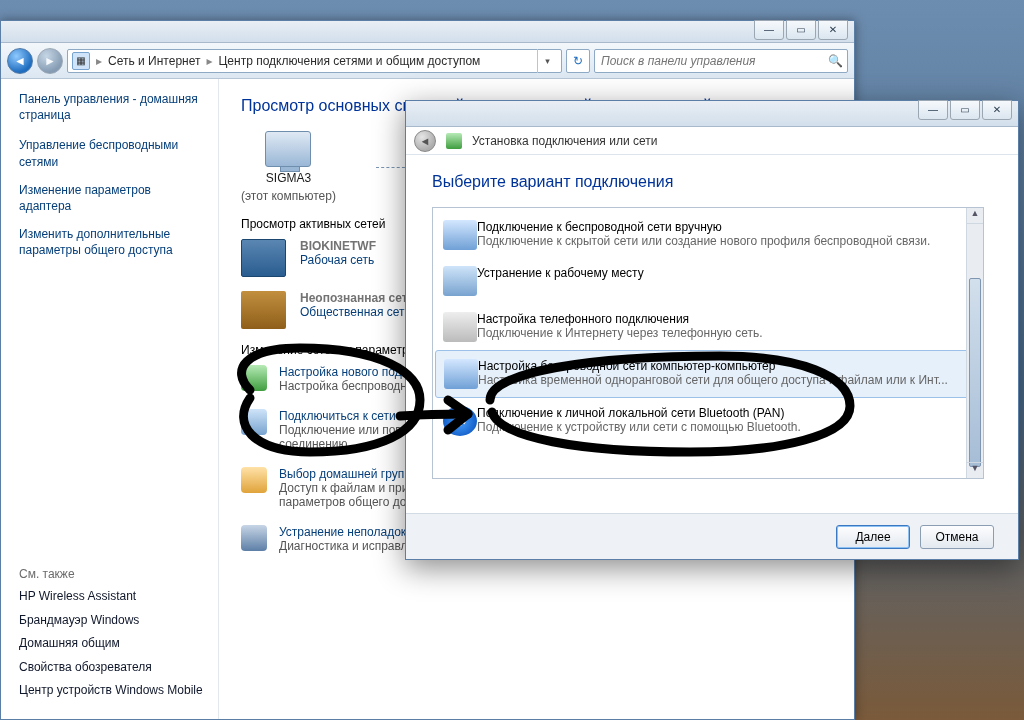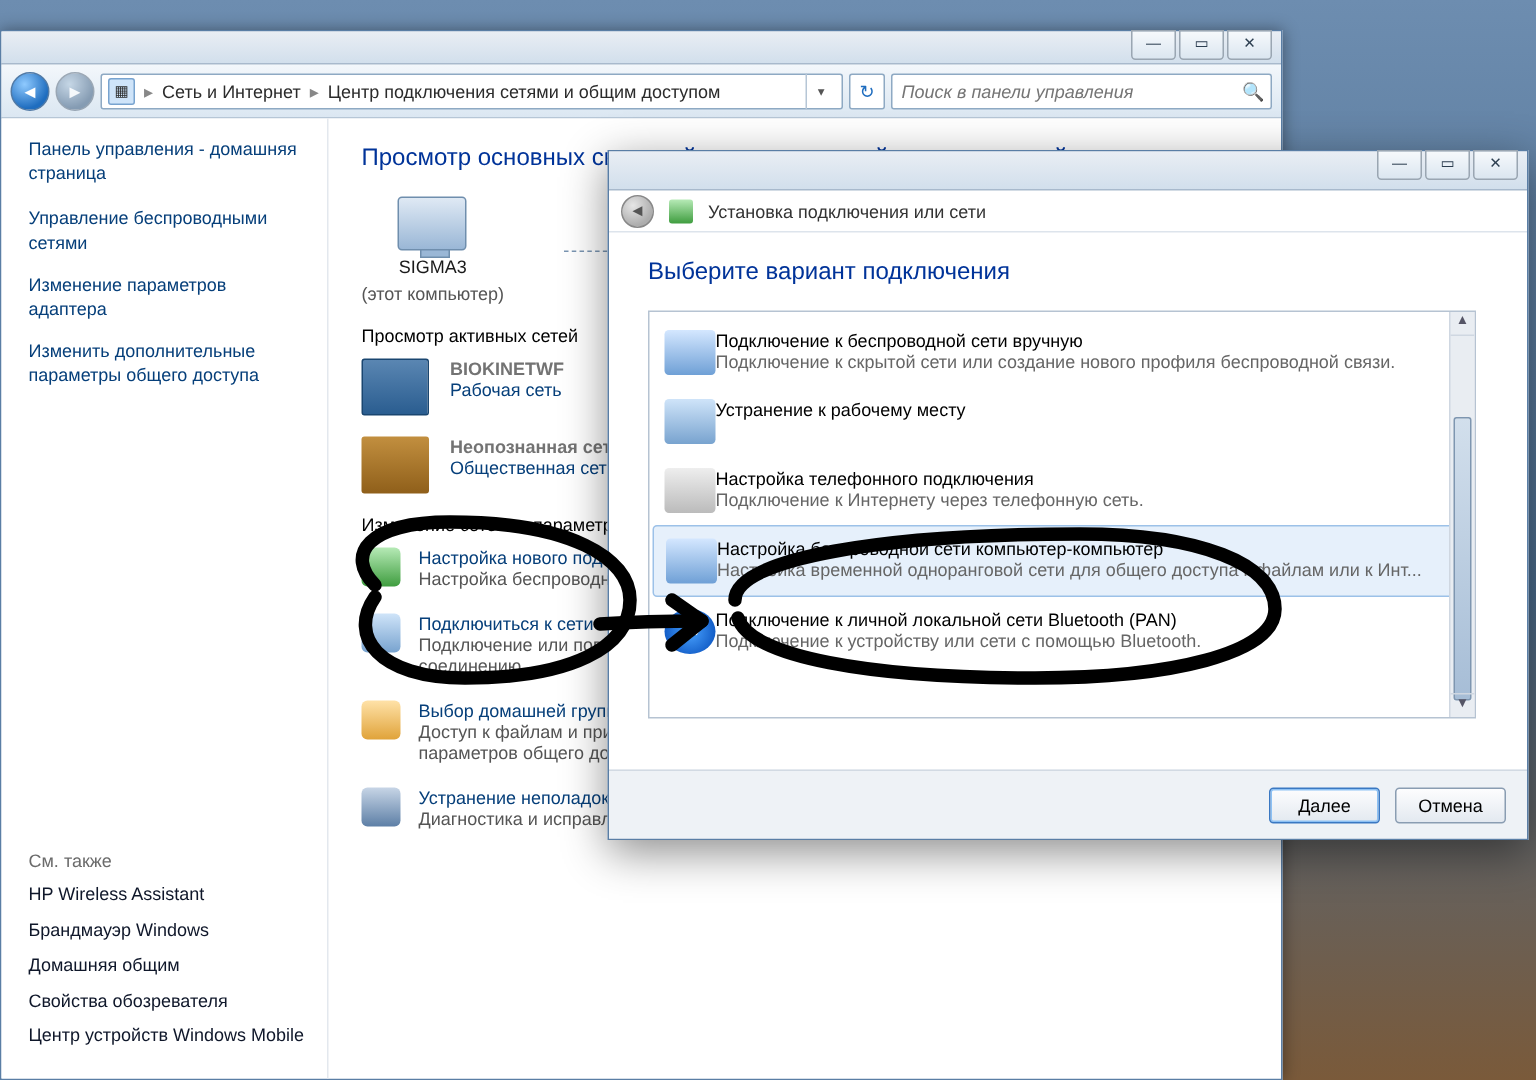--- a/index.html
+++ b/index.html
@@ -205,21 +205,21 @@
   .option .oicon.bt { background: radial-gradient(circle,#4aa3ff,#0046b5); border-radius: 50%; }
   .option .oicon.bt::after { content: "✱"; color:#fff; display:block; text-align:center;
     line-height:30px; font-size:16px;}
   .option .otext .otitle { color: #000; font-size: 12px; }
   .option .otext .osub { color: #666; font-size: 12px; }
 
   .dlg-footer {
     position: absolute; bottom: 0; left: 0; right: 0;
     height: 46px; background: #eef2f6; border-top: 1px solid #d2dae3;
     display: flex; align-items: center; justify-content: flex-end;
-    gap: 10px; padding-right: 14px;
+    gap: 10px; padding-right: 24px;
   }
   .push-btn {
     min-width: 74px; height: 24px; font-size: 12px;
     background: linear-gradient(#fdfdfe,#e3e9f0);
     border: 1px solid #8a9db2; border-radius: 3px;
     cursor: pointer; padding: 0 12px;
   }
   .push-btn.default {
     border: 1px solid #3a78c2;
     box-shadow: 0 0 0 1px #8dc1f4 inset;

